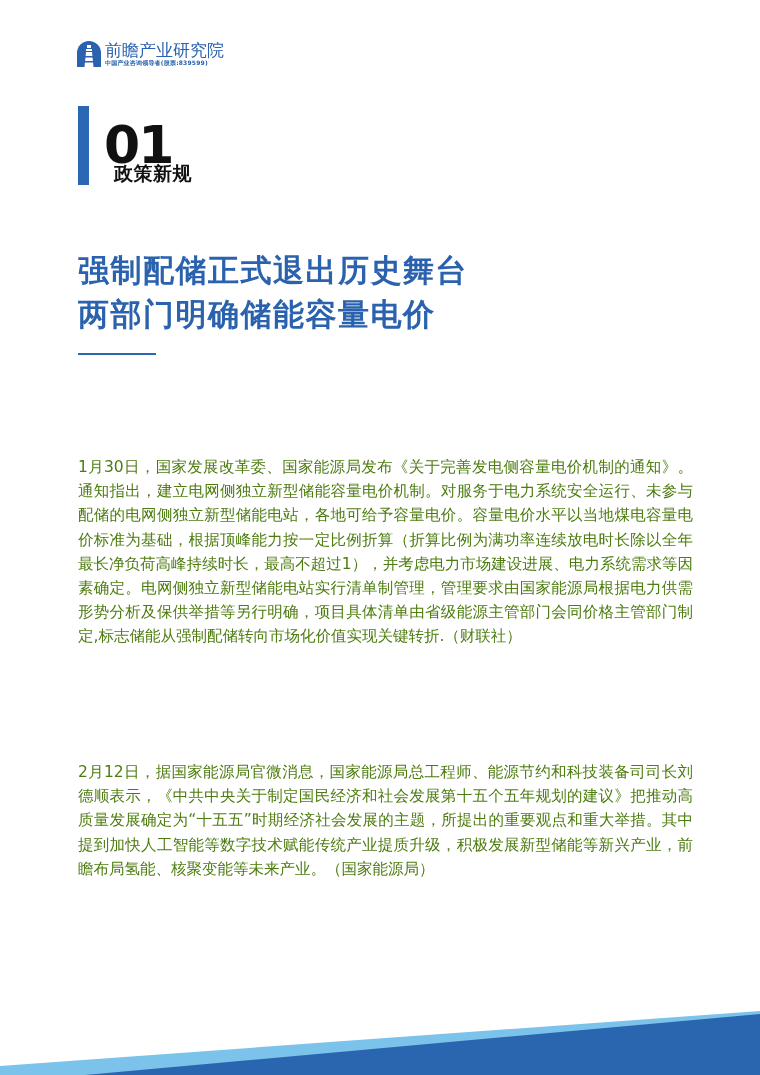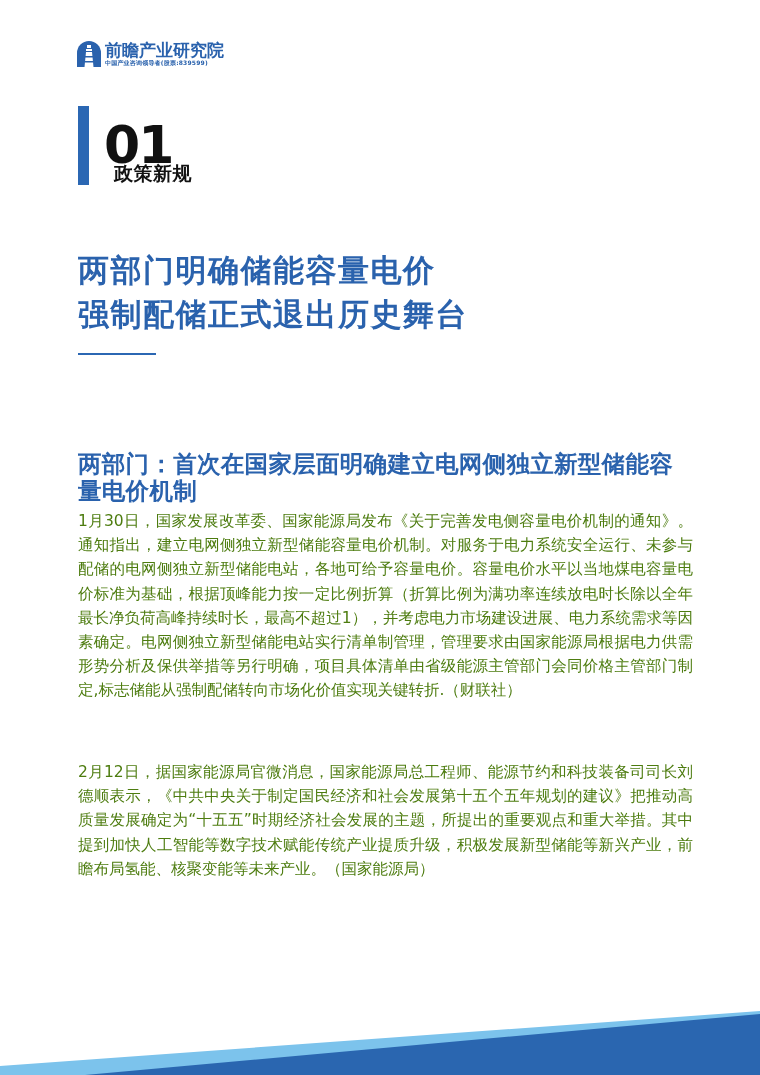--- a/index.html
+++ b/index.html
@@ -25,21 +25,21 @@
       width: 26px;
       height: 28px;
       margin-right: 3px;
     }
     .logo-text {
       display: flex;
       flex-direction: column;
     }
     .logo-name {
       font-size: 17px;
-      font-weight: bold;
+      font-weight: normal;
       color: #2a62ad;
       letter-spacing: 0px;
       line-height: 18px;
     }
     .logo-sub {
       font-size: 6px;
       color: #2a62ad;
       font-weight: bold;
       line-height: 8px;
       letter-spacing: 0.2px;
@@ -139,27 +139,26 @@
     <span class="logo-name">前瞻产业研究院</span>
     <span class="logo-sub">中国产业咨询领导者(股票:839599)</span>
   </div>
 </div>
 
 <div class="section-bar"></div>
 <div class="section-num">01</div>
 <div class="section-label">政策新规</div>
 
 <div class="main-title">
+  <div>强制配储正式退出历史舞台</div>
   <div>两部门明确储能容量电价</div>
-  <div>强制配储正式退出历史舞台</div>
 </div>
 <div class="title-divider"></div>
 
 <div class="article" id="article-1">
-  <h2>两部门：首次在国家层面明确建立电网侧独立新型储能容量电价机制</h2>
   <p>1月30日，国家发展改革委、国家能源局发布《关于完善发电侧容量电价机制的通知》。通知指出，建立电网侧独立新型储能容量电价机制。对服务于电力系统安全运行、未参与配储的电网侧独立新型储能电站，各地可给予容量电价。容量电价水平以当地煤电容量电价标准为基础，根据顶峰能力按一定比例折算（折算比例为满功率连续放电时长除以全年最长净负荷高峰持续时长，最高不超过1），并考虑电力市场建设进展、电力系统需求等因素确定。电网侧独立新型储能电站实行清单制管理，管理要求由国家能源局根据电力供需形势分析及保供举措等另行明确，项目具体清单由省级能源主管部门会同价格主管部门制定,标志储能从强制配储转向市场化价值实现关键转折.（财联社）</p>
 </div>
 
 <div class="article" id="article-2">
   <p>2月12日，据国家能源局官微消息，国家能源局总工程师、能源节约和科技装备司司长刘德顺表示，《中共中央关于制定国民经济和社会发展第十五个五年规划的建议》把推动高质量发展确定为“十五五”时期经济社会发展的主题，所提出的重要观点和重大举措。其中提到加快人工智能等数字技术赋能传统产业提质升级，积极发展新型储能等新兴产业，前瞻布局氢能、核聚变能等未来产业。（国家能源局）</p>
 </div>
 
 <svg class="footer-shape" viewBox="0 0 760 75" preserveAspectRatio="none">
   <polygon points="0,66 760,11 760,75 0,75" fill="#7cc3ec"></polygon>
   <polygon points="85,75 760,14 760,75" fill="#2a66b0"></polygon>

